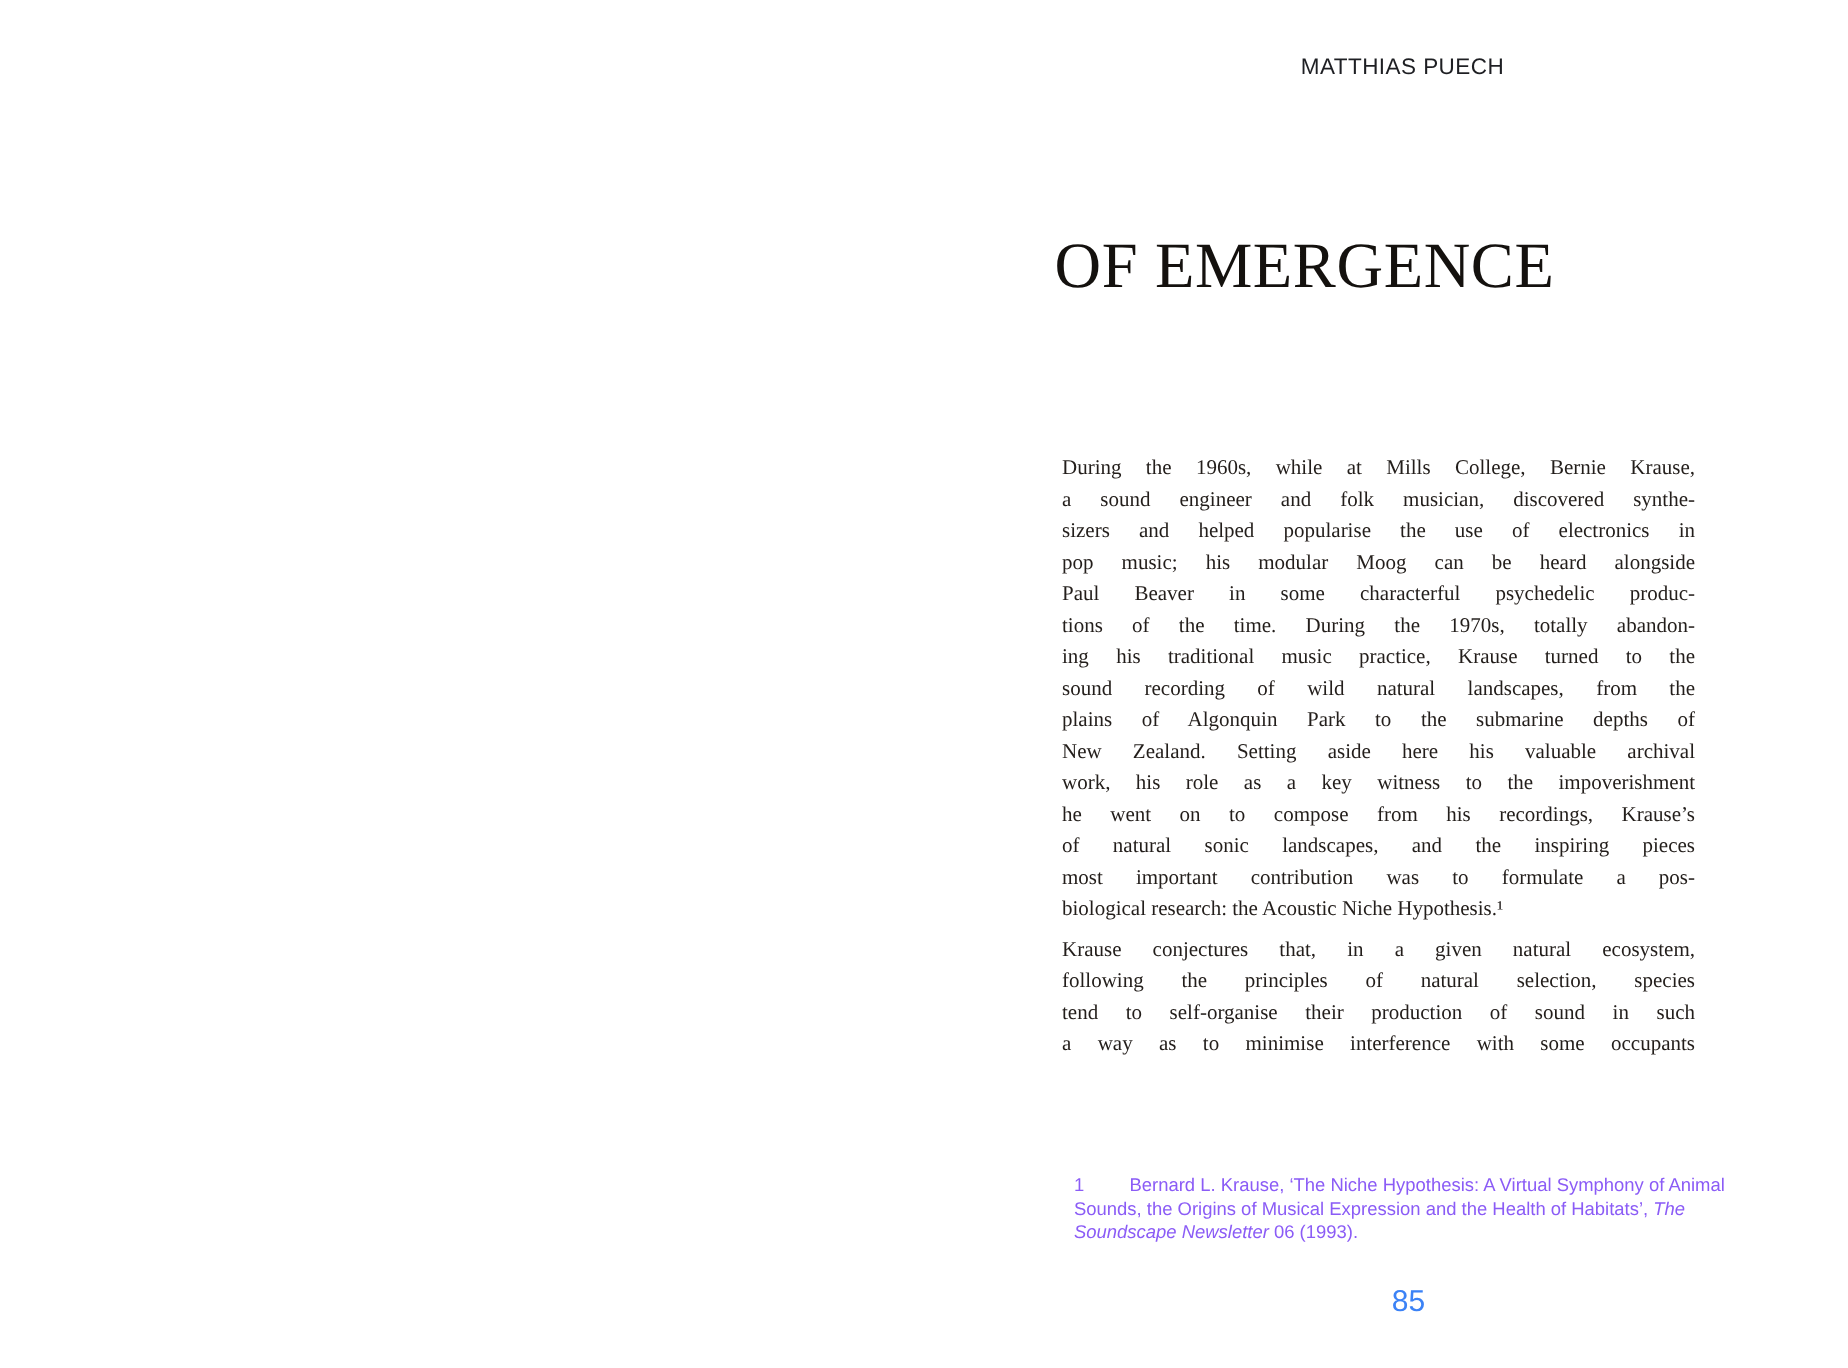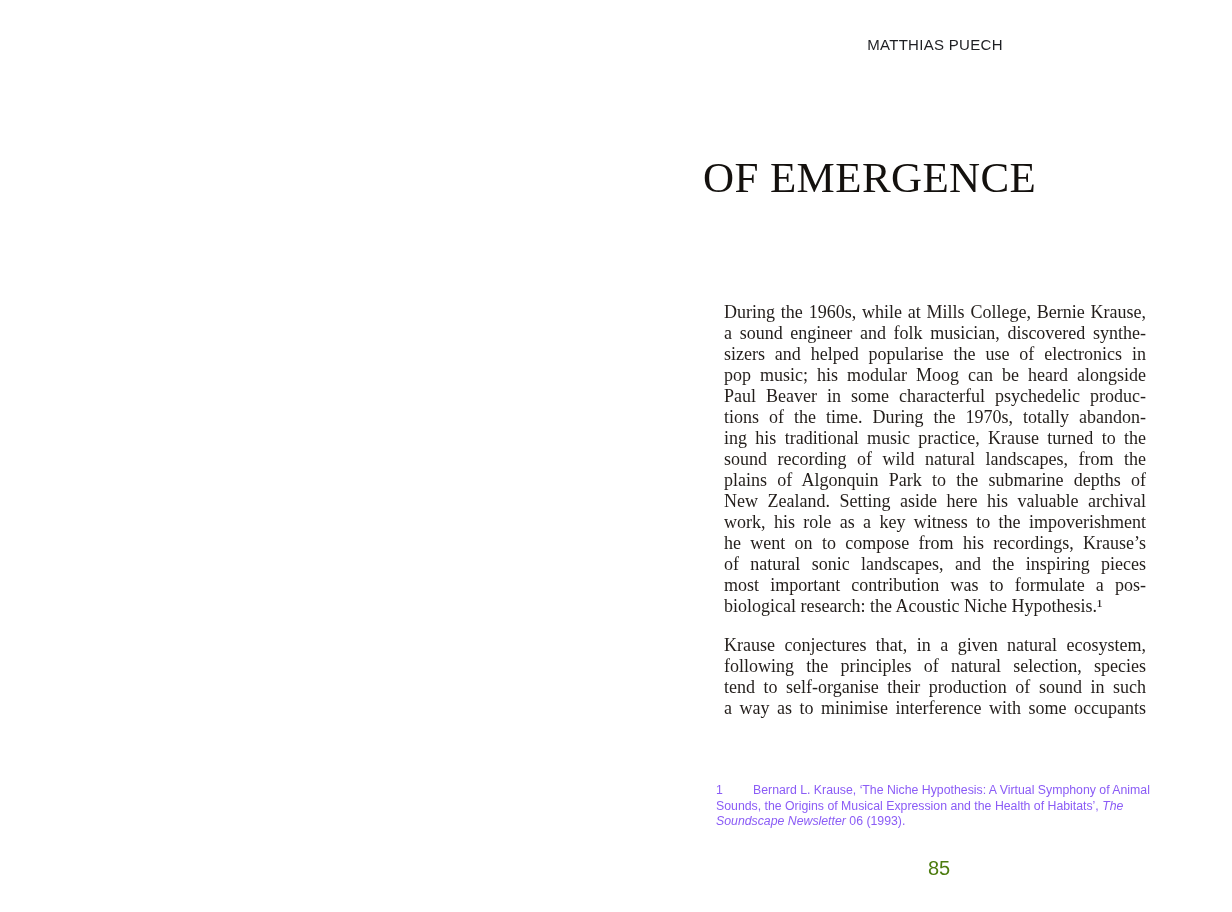--- a/index.html
+++ b/index.html
@@ -45,29 +45,29 @@
     font-family: "Liberation Serif", serif;
     font-weight: 400;
     font-size: 43px;
     line-height: 48px;
     letter-spacing: 0.4px;
     color: #14110e;
     white-space: nowrap;
   }
   .body-text {
     position: absolute;
-    left: 108px;
+    left: 92px;
     top: 302px;
     width: 422px;
     font-family: "Liberation Serif", serif;
-    font-size: 18px;
+    font-size: 14px;
     line-height: 21px;
     color: #231e1b;
   }
-  .paragraph + .paragraph { margin-top: 18px; }
+  .paragraph + .paragraph { margin-top: 6px; }
   .body-line { text-align: justify; }
   .body-line.stretch { text-align-last: justify; }
 
   .footnote {
     position: absolute;
     left: 100px;
     top: 783px;
     width: 470px;
     font-family: "Liberation Sans", sans-serif;
     font-size: 12.3px;
@@ -82,21 +82,21 @@
 
   .page-number {
     position: absolute;
     left: 112px;
     top: 856px;
     width: 422px;
     text-align: center;
     font-family: "Liberation Sans", sans-serif;
     font-size: 20px;
     line-height: 24px;
-    color: #4d7c0f;
+    color: #3b82f6;
   }
 </style>
 </head>
 <body>
 
 <div class="spread">
   <div class="page left"></div>
   <div class="page right">
     <div class="running-header">MATTHIAS PUECH</div>
     <h1 class="chapter-title">OF EMERGENCE</h1>

